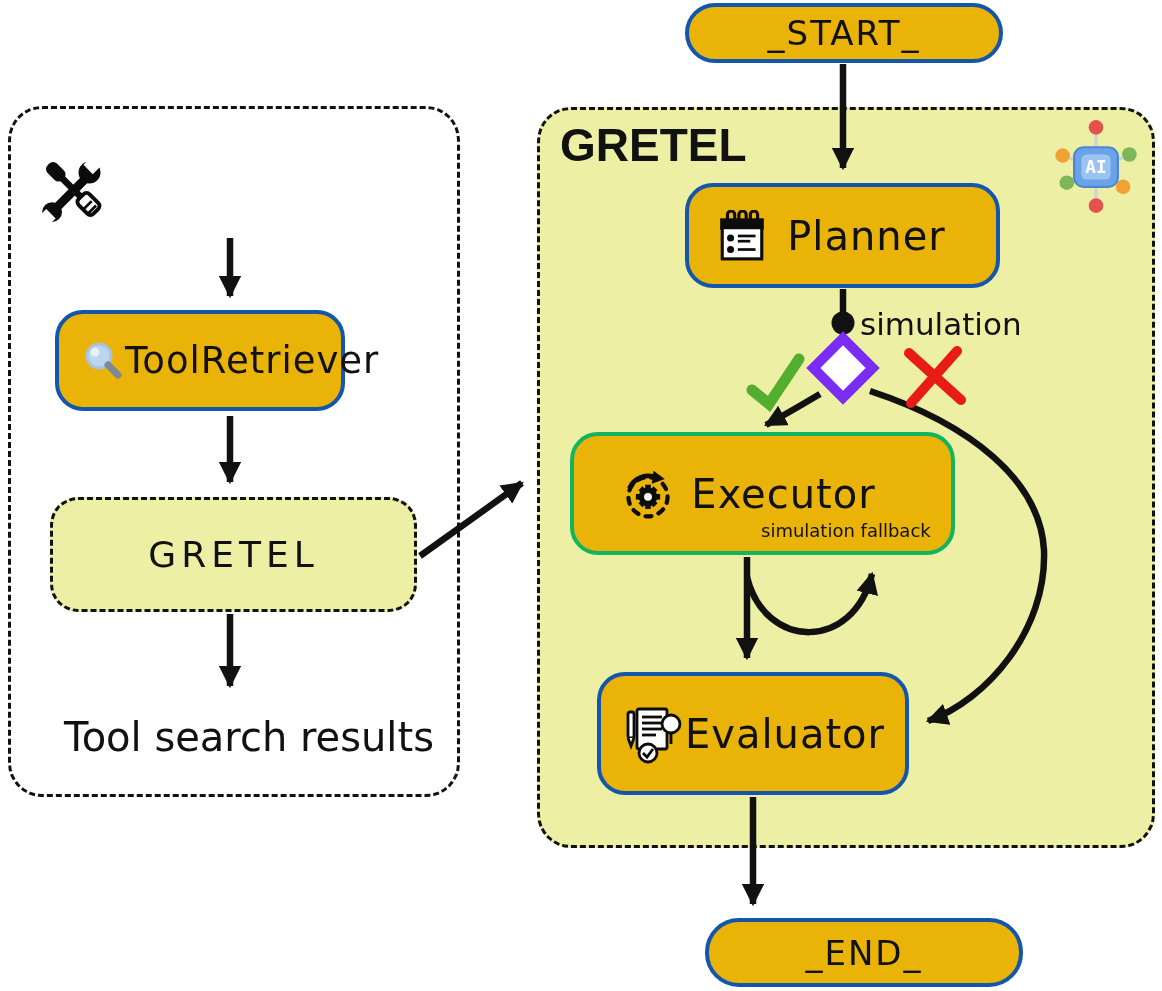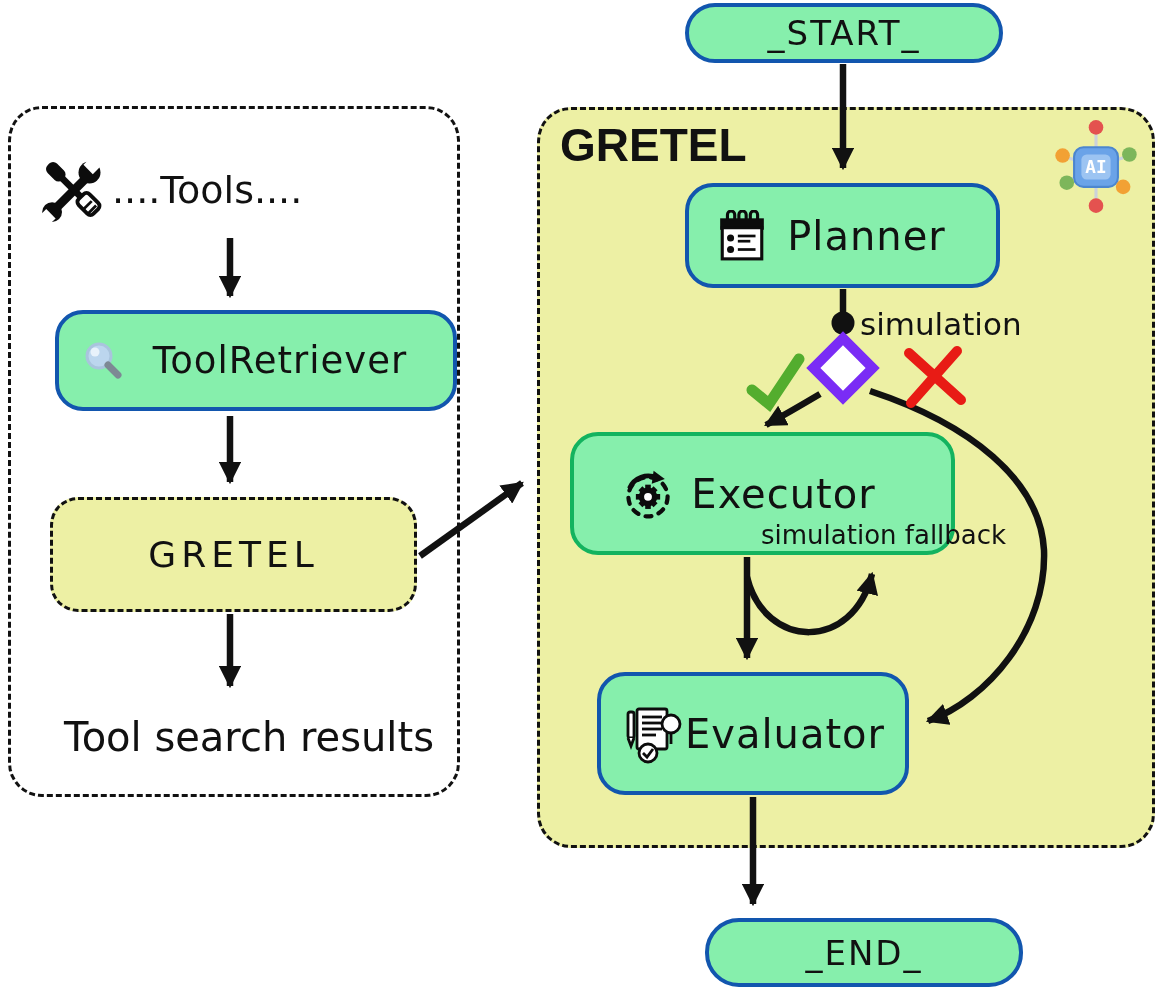--- a/index.html
+++ b/index.html
@@ -7,21 +7,21 @@
     position:relative;width:1162px;height:991px;background:#ffffff;overflow:hidden;
     font-family:"DejaVu Sans",sans-serif;color:#111;
   }
   .abs{position:absolute;}
   
   .panel{position:absolute;border:3.5px dashed #111;border-radius:34px;box-sizing:border-box;}
   .panel.white{background:#ffffff;}
   .panel.yellow{background:#edf0a4;}
   
   .node{
-    position:absolute;background:#86efac;border:4.5px solid #1256ae;border-radius:28px;
+    position:absolute;background:#eab308;border:4.5px solid #1256ae;border-radius:28px;
     box-sizing:border-box;display:flex;align-items:center;z-index:10;
   }
   .node.green{border-color:#13b35f;}
   .node.dashedyellow{background:#edf0a4;border:3.5px dashed #111;}
   .node .icon{flex:0 0 auto;display:flex;align-items:center;justify-content:center;}
   .node .label{flex:1;text-align:center;font-size:40px;letter-spacing:1px;}
   .pill-label{width:100%;text-align:center;font-size:34px;letter-spacing:2px;}
   .free-label{position:absolute;z-index:20;white-space:nowrap;}
   svg{display:block;}
   #edges{position:absolute;left:0;top:0;z-index:30;pointer-events:none;}
@@ -44,23 +44,22 @@
     </g>
 
     <g>
       <rect x="5" y="8" width="19" height="12" rx="5" fill="#0c0c0c" transform="rotate(45 14 14)"></rect>
       <line x1="18" y1="18" x2="38" y2="38" stroke="#0c0c0c" stroke-width="6"></line>
       <rect x="34" y="36" width="19" height="14" rx="4" fill="#fff" stroke="#0c0c0c" stroke-width="3.5" transform="rotate(45 43 44)"></rect>
       <line x1="40" y1="48" x2="47" y2="41" stroke="#0c0c0c" stroke-width="2.5"></line>
       <line x1="44" y1="52" x2="51" y2="45" stroke="#0c0c0c" stroke-width="2.5"></line>
     </g>
   </svg>
-  <div class="free-label" style="left:112px;top:168px;font-size:38px;">....Tools....</div>
-
-  <div class="node" style="left:55px;top:310px;width:402px;height:101px;">
+
+  <div class="node" style="left:55px;top:310px;width:290px;height:101px;">
     <span class="icon" style="margin-left:24px;">
       <svg width="42" height="42" viewBox="0 0 42 42">
         <circle cx="16" cy="16" r="12" fill="#bcd6ee" stroke="#a9c4dd" stroke-width="3"></circle>
         <circle cx="12" cy="12" r="4.5" fill="#e8f2fb" stroke="none"></circle>
         <line x1="25" y1="25" x2="35" y2="35" stroke="#7d8994" stroke-width="7" stroke-linecap="round"></line>
       </svg>
     </span>
     <span class="label" style="font-size:37px;padding-right:18px;">ToolRetriever</span>
   </div>
 
@@ -135,21 +134,21 @@
             <rect x="33" y="23" width="6" height="6" transform="rotate(45 36 26)"></rect>
             <rect x="21" y="37" width="6" height="6" transform="rotate(45 24 40)"></rect>
             <rect x="33" y="37" width="6" height="6" transform="rotate(45 36 40)"></rect>
           </g>
           <circle cx="30" cy="33" r="4.2" fill="#fff"></circle>
         </g>
       </svg>
     </span>
     <span class="label" style="padding-right:60px;">Executor</span>
   </div>
-  <div class="free-label" style="left:761px;top:520px;font-size:26px;z-index:25;">simulation fallback</div>
+  <div class="free-label" style="left:761px;top:520px;font-size:18px;z-index:25;">simulation fallback</div>
 
   <div class="node" style="left:597px;top:672px;width:312px;height:123px;">
     <span class="icon" style="margin-left:22px;">
       <svg width="62" height="60" viewBox="0 0 62 60">
         <g fill="none" stroke="#0c0c0c" stroke-width="2.8">
           <rect x="14" y="5" width="30" height="40" rx="2" fill="#fff"></rect>
           <line x1="19" y1="13" x2="39" y2="13"></line>
           <line x1="19" y1="19" x2="39" y2="19"></line>
           <line x1="19" y1="25" x2="39" y2="25"></line>
           <line x1="19" y1="31" x2="33" y2="31"></line>

